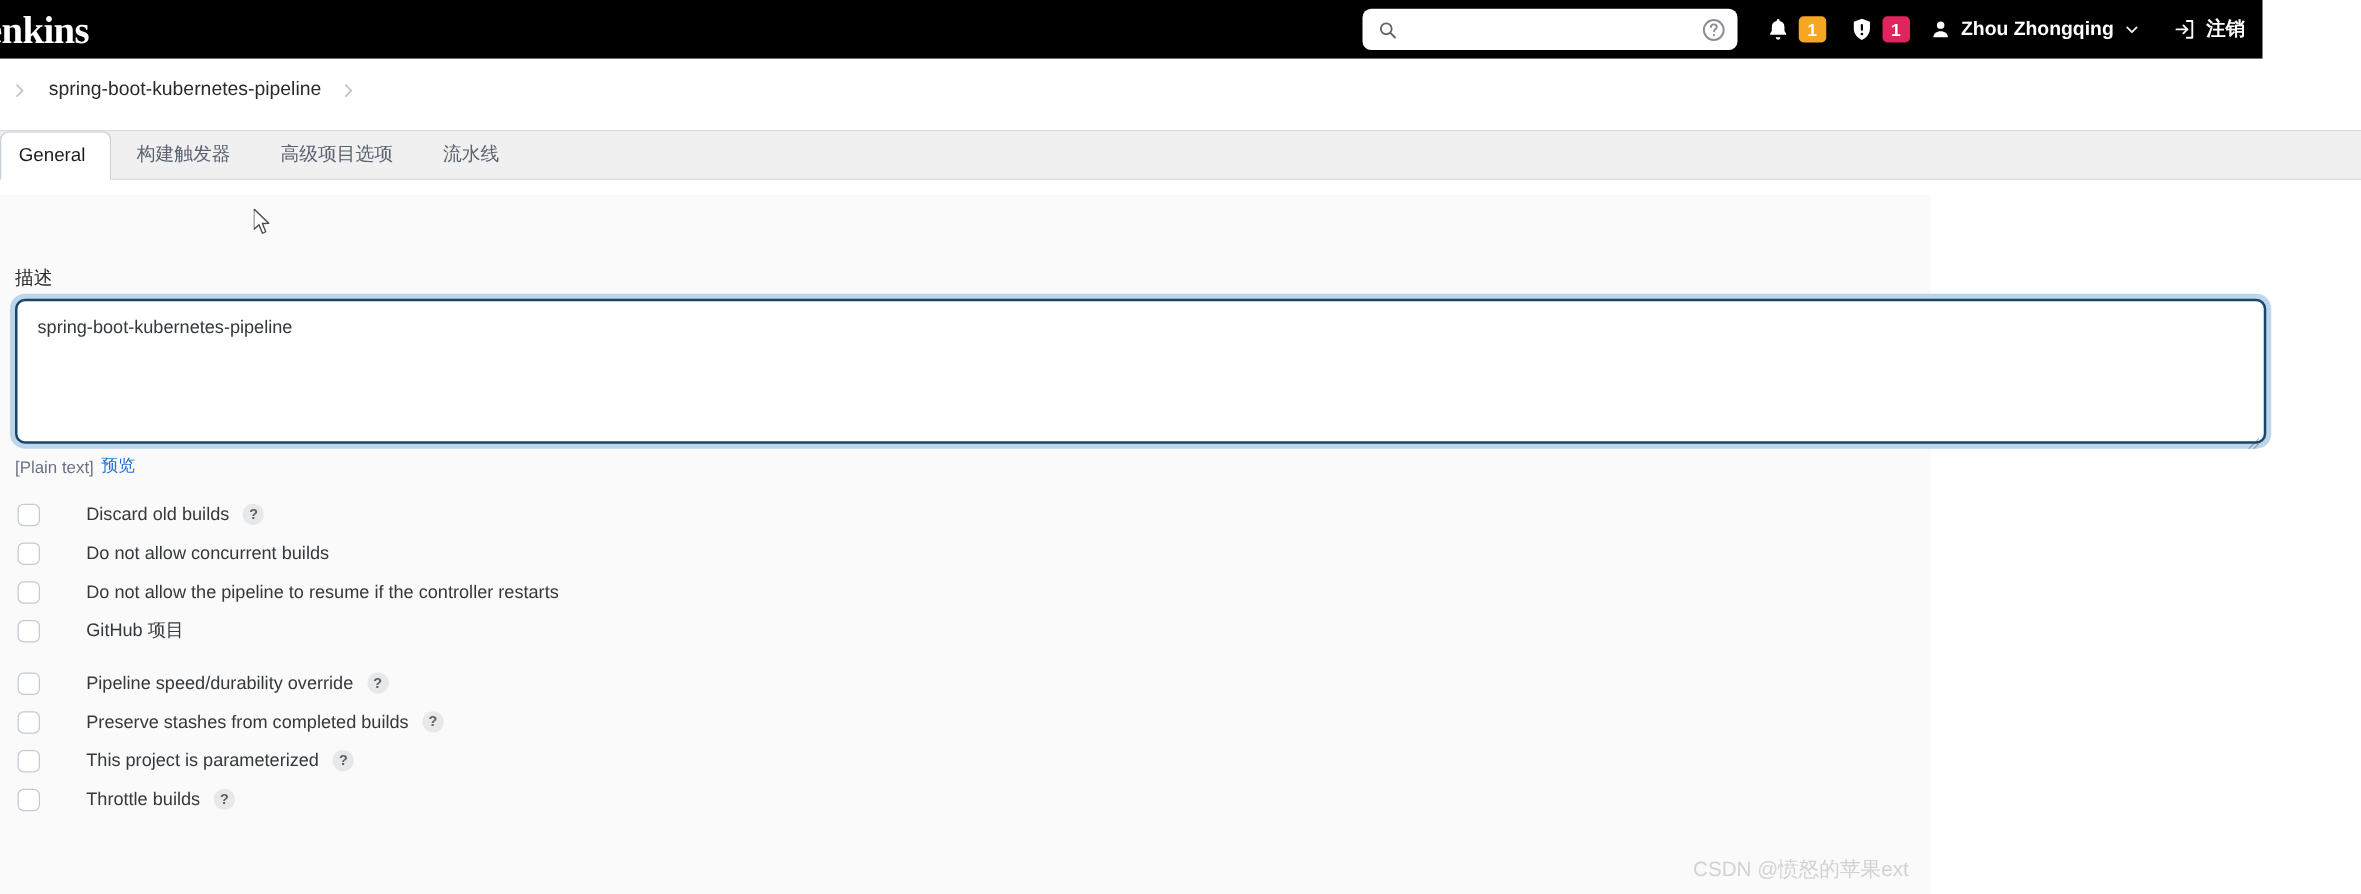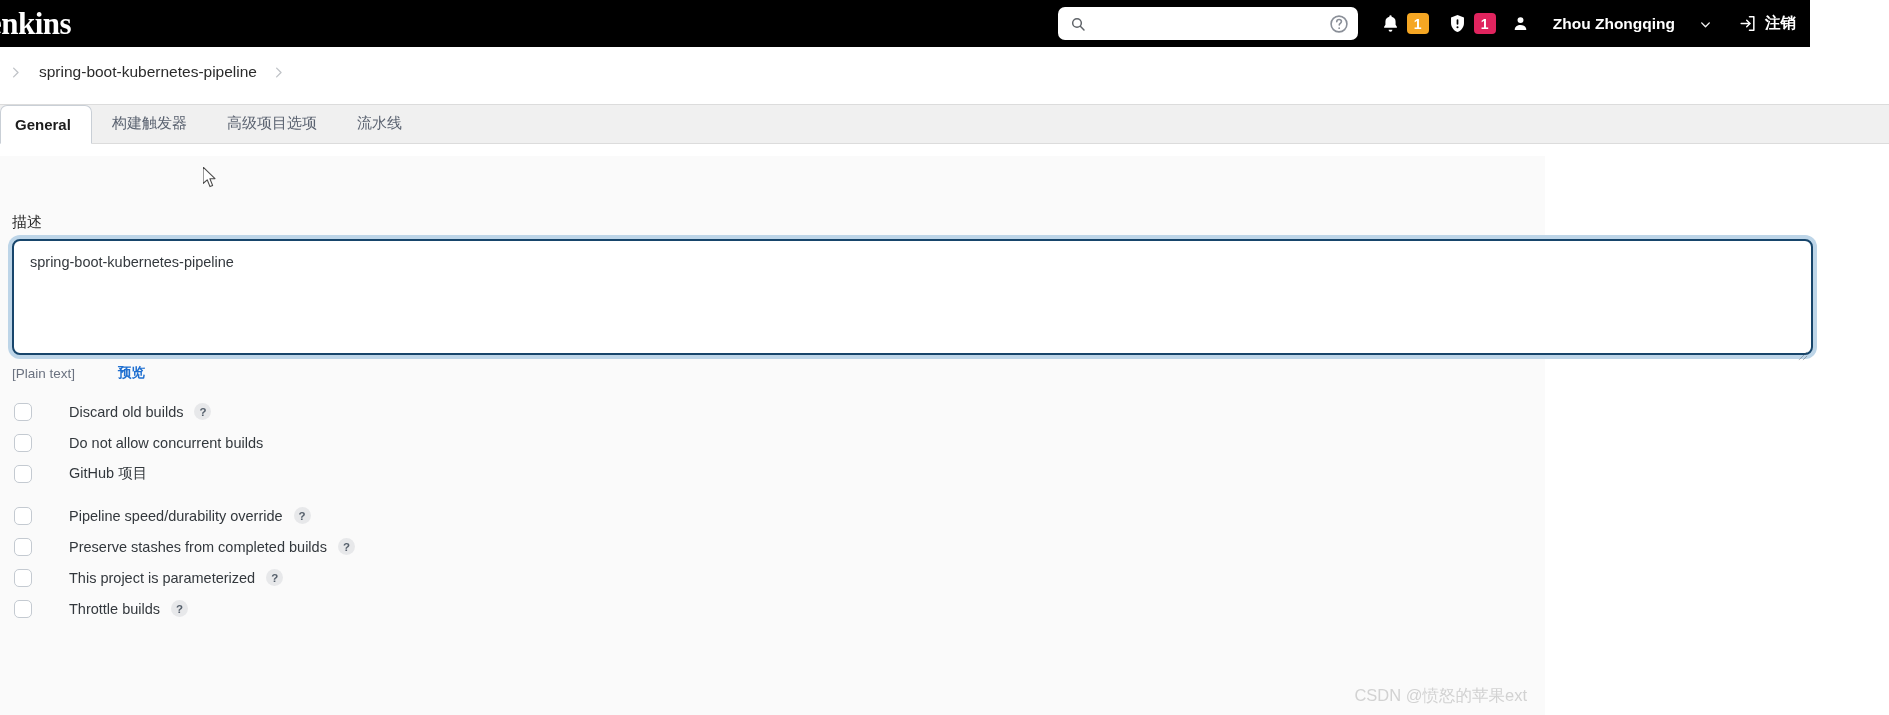--- a/index.html
+++ b/index.html
@@ -75,21 +75,21 @@
     font-weight: bold;
     display: flex; align-items: center; justify-content: center;
     padding: 0 5px;
     line-height: 1;
   }
   .badge-warn { background: #f5a623; }
   .badge-err  { background: #e0245e; }
   .user-block {
     display: flex; align-items: center;
     color: #fff; font-size: 15.5px; font-weight: bold;
-    gap: 24px;
+    gap: 8px;
     margin-right: 26px;
     white-space: nowrap;
   }
   .user-icon { width: 17px; height: 17px; }
   .chev { width: 13px; height: 13px; opacity: .95; }
   .logout-block {
     display: flex; align-items: center;
     color: #fff; font-size: 15.5px; font-weight: bold;
     gap: 8px; white-space: nowrap;
   }
@@ -126,21 +126,21 @@
     color: #5a6270;
     padding: 9px 20px 10px 20px;
     height: 39px;
     display: flex; align-items: center;
     white-space: nowrap;
     cursor: pointer;
   }
   .tab.active {
     background: #fff;
     color: #1c1c1c;
-    font-weight: bold;
+    font-weight: normal;
     border: 1px solid #c9cfd6;
     border-bottom: 1px solid #fff;
     border-top-left-radius: 7px;
     border-top-right-radius: 7px;
     margin-bottom: -1px;
     padding-left: 14px; padding-right: 20px;
   }
 
   
   .content {
@@ -169,24 +169,23 @@
     width: 11px; height: 11px; opacity: .45;
   }
   .plaintext-line {
     position: absolute; left: 12px; top: 208px;
     font-size: 13.5px;
     color: #6b7280;
     display: flex; align-items: center; gap: 6px;
   }
   .preview-link {
     color: #1f6fd0;
-    font-weight: bold;
+    font-weight: normal;
     text-decoration: none;
     cursor: pointer;
-    margin-left: 37px;
   }
 
   
   .cb-list { position: absolute; left: 0; top: 240px; width: 100%; }
   .cb-row {
     display: flex; align-items: center;
     height: 31px;
     padding-left: 14px;
     gap: 0;
   }
@@ -355,20 +354,24 @@
       <span class="cb-box"></span>
       <span class="cb-label">Discard old builds</span>
       <span class="help-dot">?</span>
     </div>
 
     <div class="cb-row">
       <span class="cb-box"></span>
       <span class="cb-label">Do not allow concurrent builds</span>
     </div>
 
+    <div class="cb-row">
+      <span class="cb-box"></span>
+      <span class="cb-label">Do not allow the pipeline to resume if the controller restarts</span>
+    </div>
 
     <div class="cb-row">
       <span class="cb-box"></span>
       <span class="cb-label">GitHub 项目</span>
     </div>
 
     <div class="cb-row gap-before">
       <span class="cb-box"></span>
       <span class="cb-label">Pipeline speed/durability override</span>
       <span class="help-dot">?</span>

